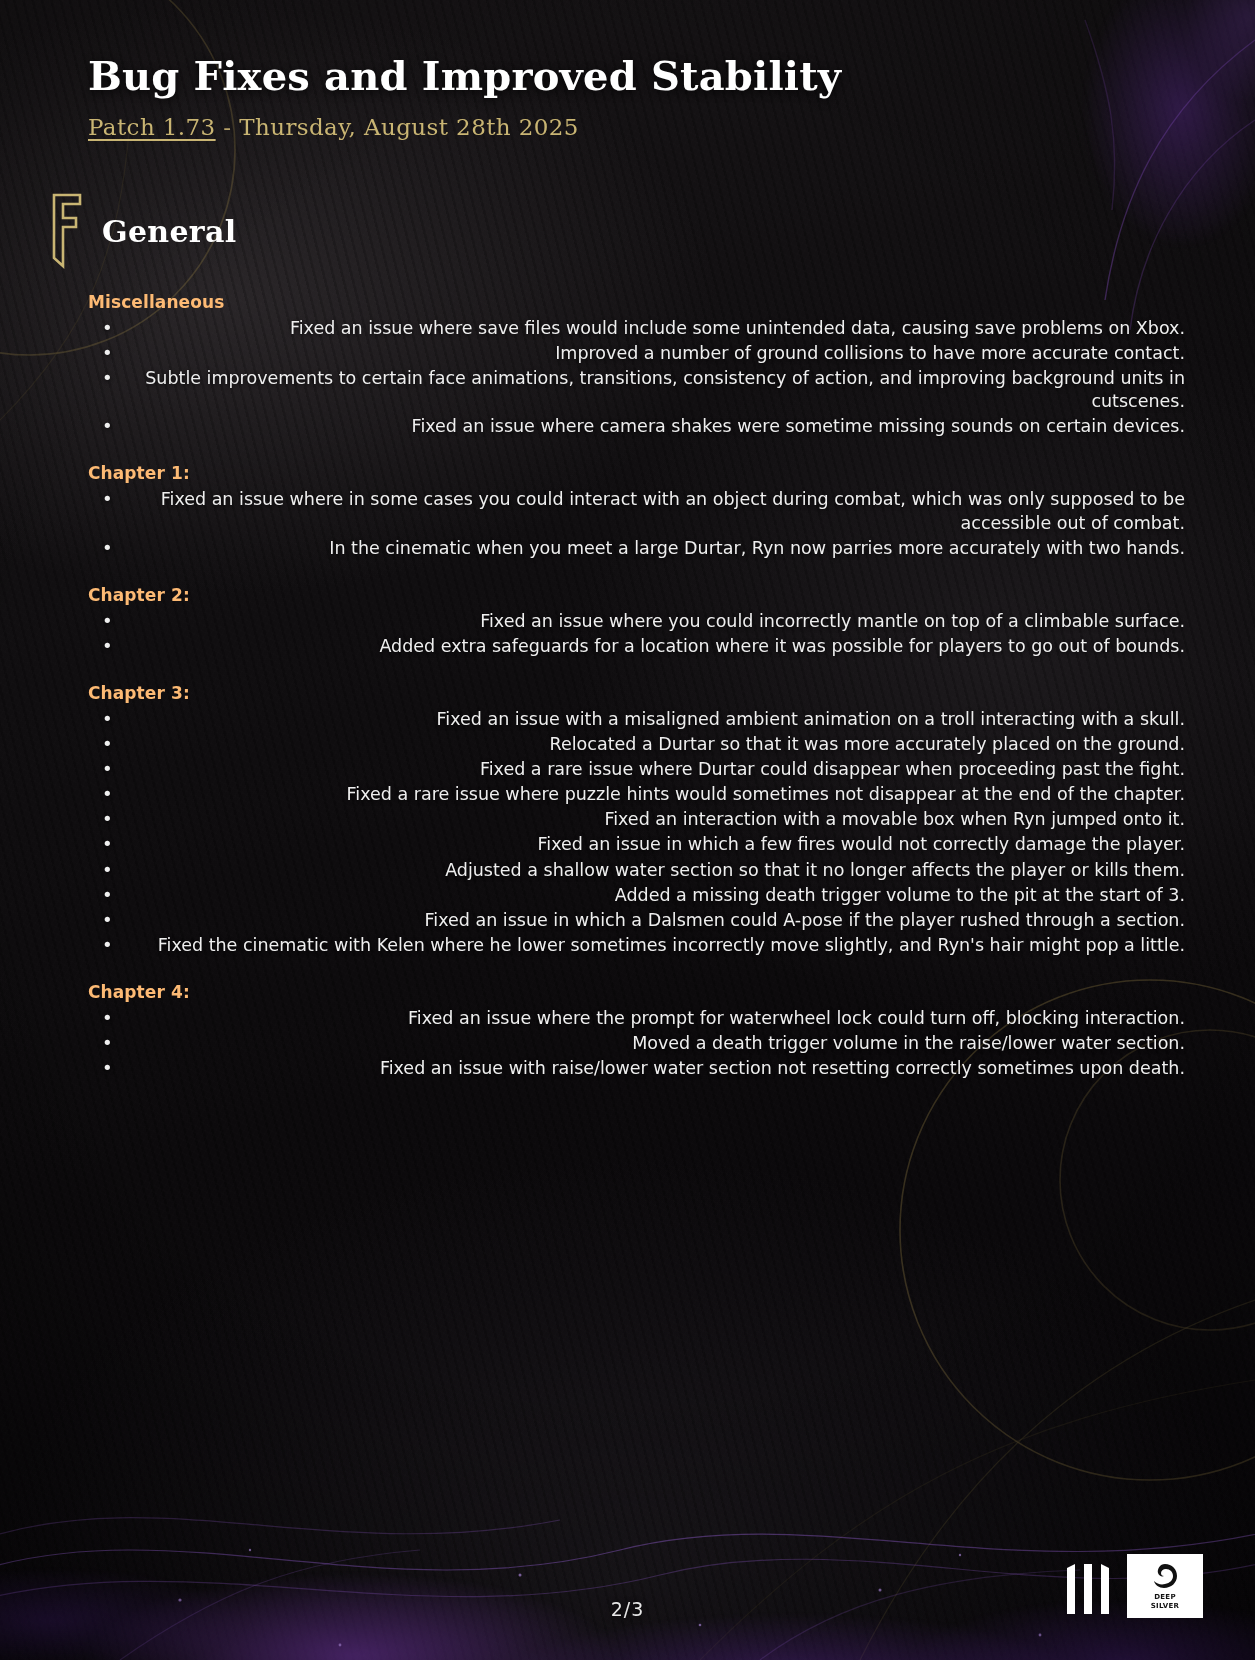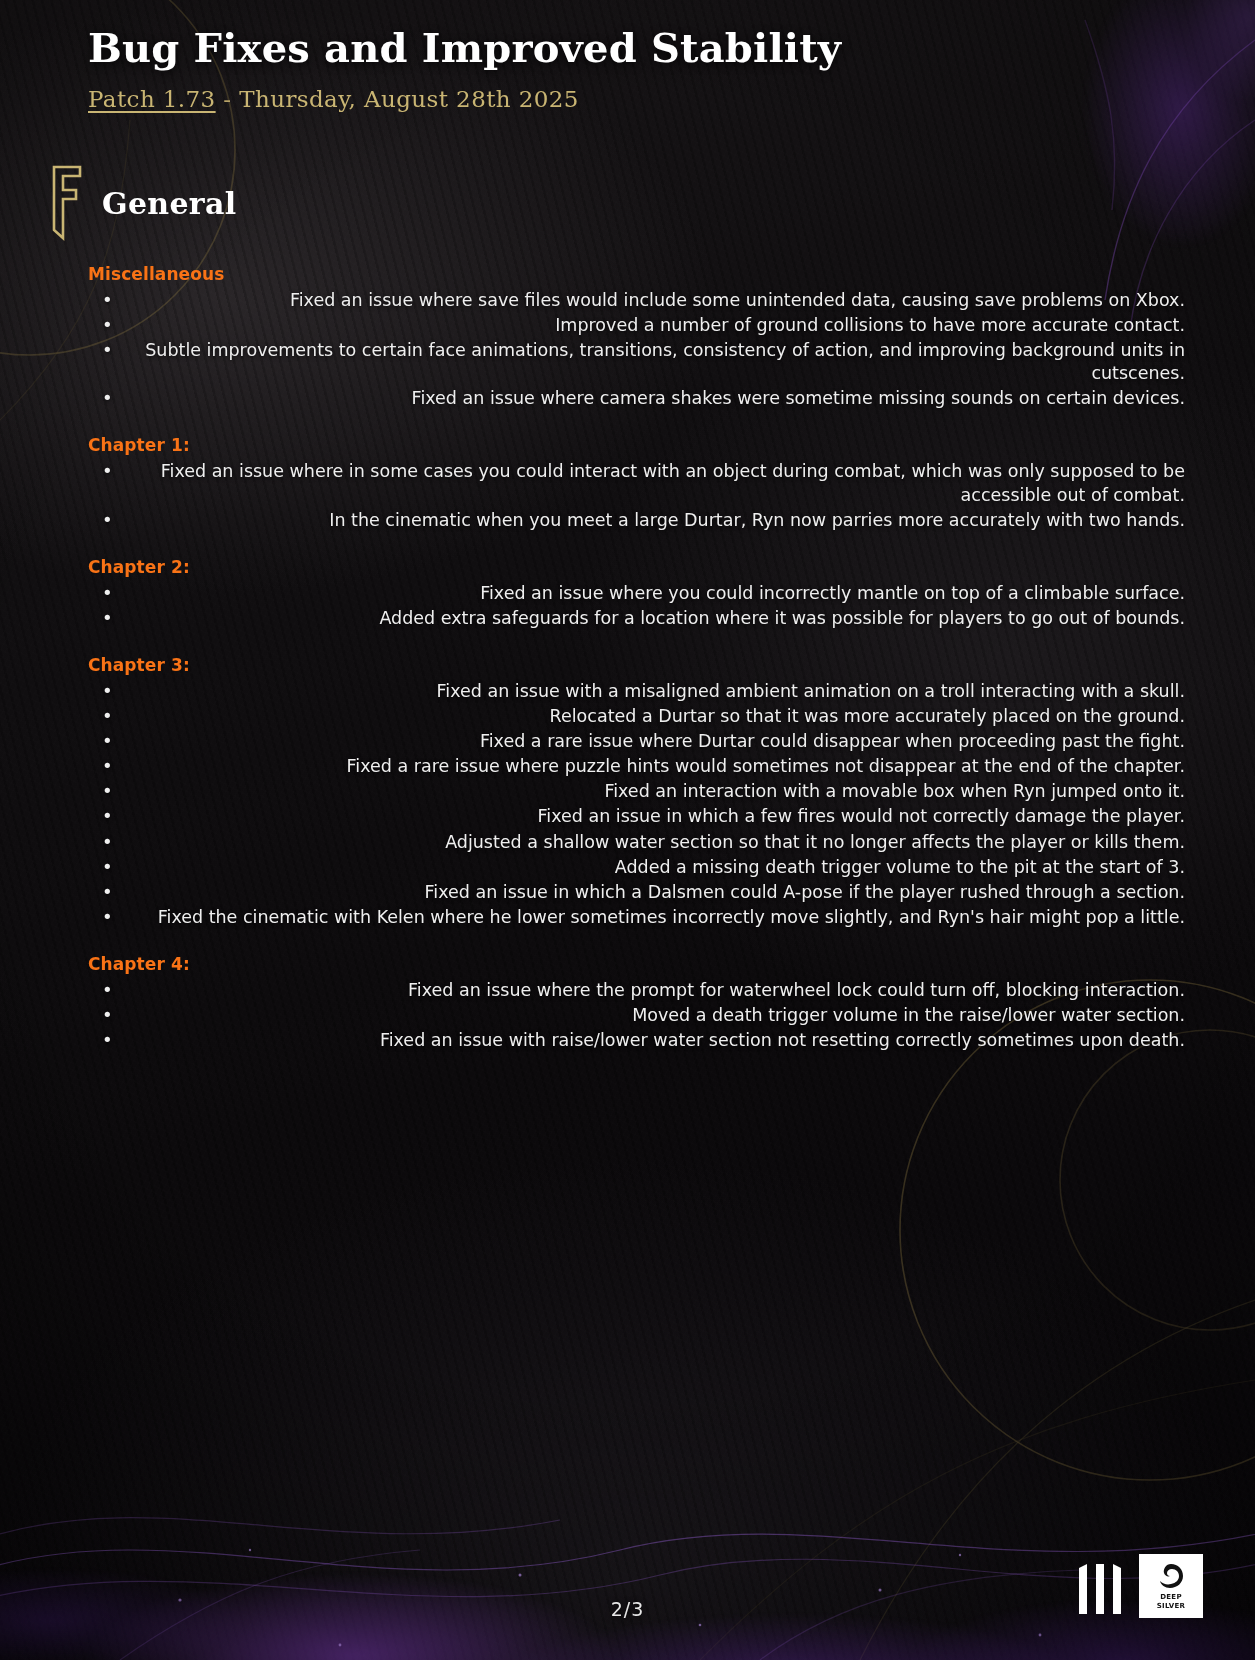--- a/index.html
+++ b/index.html
@@ -72,21 +72,21 @@
       radial-gradient(ellipse 90px 120px at 88% 18%, rgba(150,80,230,0.28), rgba(0,0,0,0) 72%);
     filter: blur(3px);
   }
 
   .arcs { position: absolute; inset: 0; opacity: .75; }
 
   
   .page {
     position: absolute;
     inset: 0;
-    padding: 12px 70px 0 88px;
+    padding: 40px 70px 0 88px;
     box-sizing: border-box;
   }
   h1.title {
     font-family: "DejaVu Serif", serif;
     font-weight: bold;
     font-size: 40px;
     line-height: 1.1;
     margin: 14px 0 0 0;
     color: #ffffff;
     letter-spacing: .2px;
@@ -118,21 +118,21 @@
     font-size: 30px;
     color: #ffffff;
     letter-spacing: .3px;
   }
 
   .group { margin-top: 22px; }
   .group + .group { margin-top: 25px; }
   .group-title {
     font-size: 17px;
     font-weight: bold;
-    color: #f97316;
+    color: #fdba74;
     margin: 0 0 5px 0;
     letter-spacing: .1px;
   }
   ul.items {
     list-style: none;
     margin: 0;
     padding: 0;
     text-align: right;
   }
   ul.items li {
@@ -166,21 +166,21 @@
 
   .logos {
     position: absolute;
     right: 52px;
     bottom: 42px;
     display: flex;
     align-items: flex-end;
     gap: 16px;
   }
   .ds-box {
-    width: 64px; height: 64px;
+    width: 76px; height: 64px;
     background: #ffffff;
     display: flex;
     flex-direction: column;
     align-items: center;
     justify-content: center;
     gap: 2px;
   }
   .ds-text {
     font-size: 7px;
     font-weight: bold;

